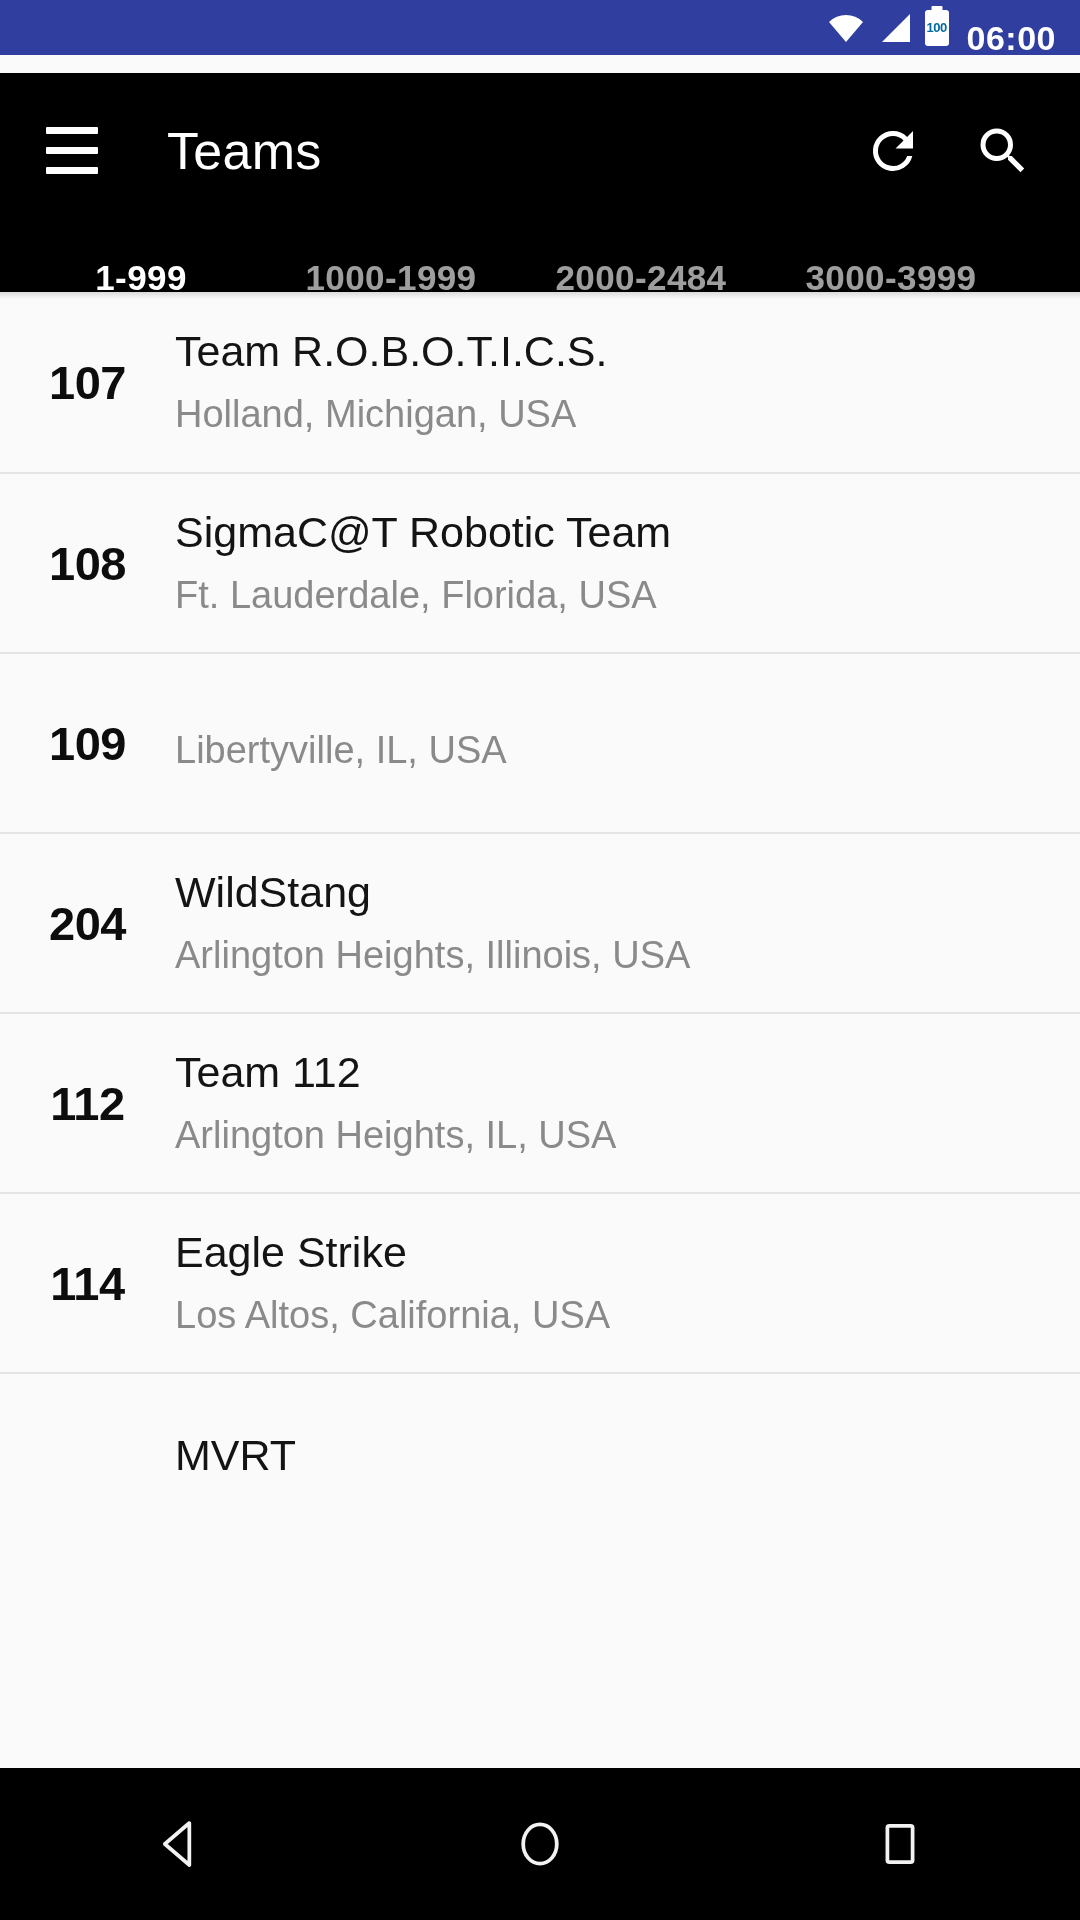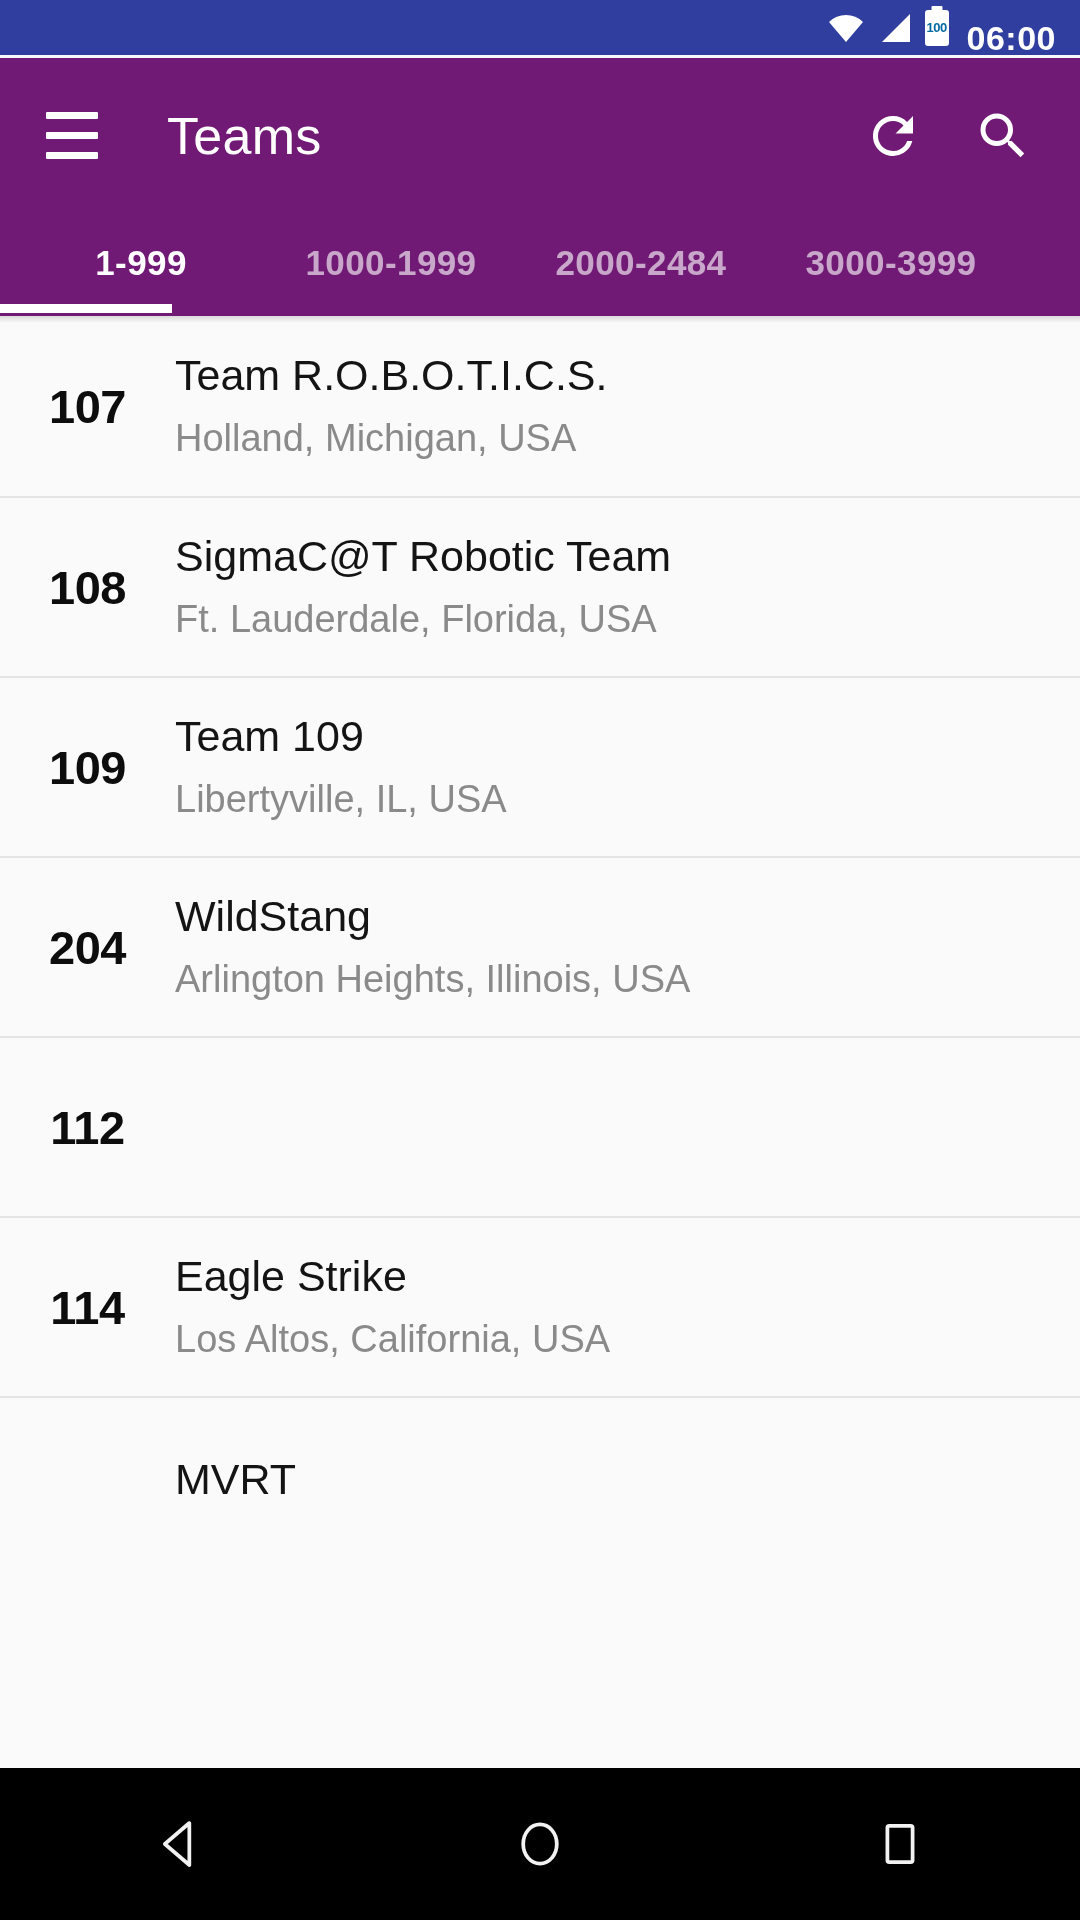--- a/index.html
+++ b/index.html
@@ -37,22 +37,22 @@
     font-size:13px; font-weight:bold; color:#0369a1;
     line-height:1; letter-spacing:-0.5px;
   }
   .sb-clock {
     color:#fff; font-size:34px; font-weight:bold;
     letter-spacing:0.5px; line-height:1; margin-left:5px;margin-top:20px;
   }
 
   
   .appbar {
-    position:absolute; top:58px; left:0; width:1080px; height:305px;
-    background:#701a75;
+    position:absolute; top:73px; left:0; width:1080px; height:305px;
+    background:#000000;
   }
   .toolbar {
     position:absolute; top:0; left:0; width:1080px; height:155px;
     display:flex; align-items:center;
   }
   .menu-btn {
     width:100px; height:100px; margin-left:22px;
     display:flex; flex-direction:column; justify-content:center;
     align-items:center; gap:13px; cursor:pointer;
   }
@@ -87,21 +87,21 @@
     width:250px;
   }
   .tab.active { color:#ffffff; }
   .tab-indicator {
     position:absolute; bottom:0; left:0;
     width:172px; height:9px; background:#ffffff;
   }
 
   
   .list {
-    position:absolute; top:316px; left:0; width:1080px; height:1458px;
+    position:absolute; top:292px; left:0; width:1080px; height:1458px;
     background:#fafafa; overflow:hidden;
   }
   .list::before{
     content:""; position:absolute; top:0; left:0; width:1080px; height:7px;
     background:linear-gradient(to bottom, rgba(0,0,0,0.13), rgba(0,0,0,0));
     z-index:2;
   }
   .row {
     position:relative;
     height:180px;
@@ -216,35 +216,38 @@
       <div class="row-num">108</div>
       <div class="row-body">
         <div class="row-title">SigmaC@T Robotic Team</div>
         <div class="row-sub">Ft. Lauderdale, Florida, USA</div>
       </div>
     </div>
 
     <div class="row">
       <div class="row-num">109</div>
       <div class="row-body">
-        <div class="row-title">Team 109</div>
         <div class="row-sub">Libertyville, IL, USA</div>
       </div>
     </div>
 
     <div class="row">
       <div class="row-num">204</div>
       <div class="row-body">
         <div class="row-title">WildStang</div>
         <div class="row-sub">Arlington Heights, Illinois, USA</div>
       </div>
     </div>
 
     <div class="row">
       <div class="row-num">112</div>
+      <div class="row-body">
+        <div class="row-title">Team 112</div>
+        <div class="row-sub">Arlington Heights, IL, USA</div>
+      </div>
     </div>
 
     <div class="row">
       <div class="row-num">114</div>
       <div class="row-body">
         <div class="row-title">Eagle Strike</div>
         <div class="row-sub">Los Altos, California, USA</div>
       </div>
     </div>
 

